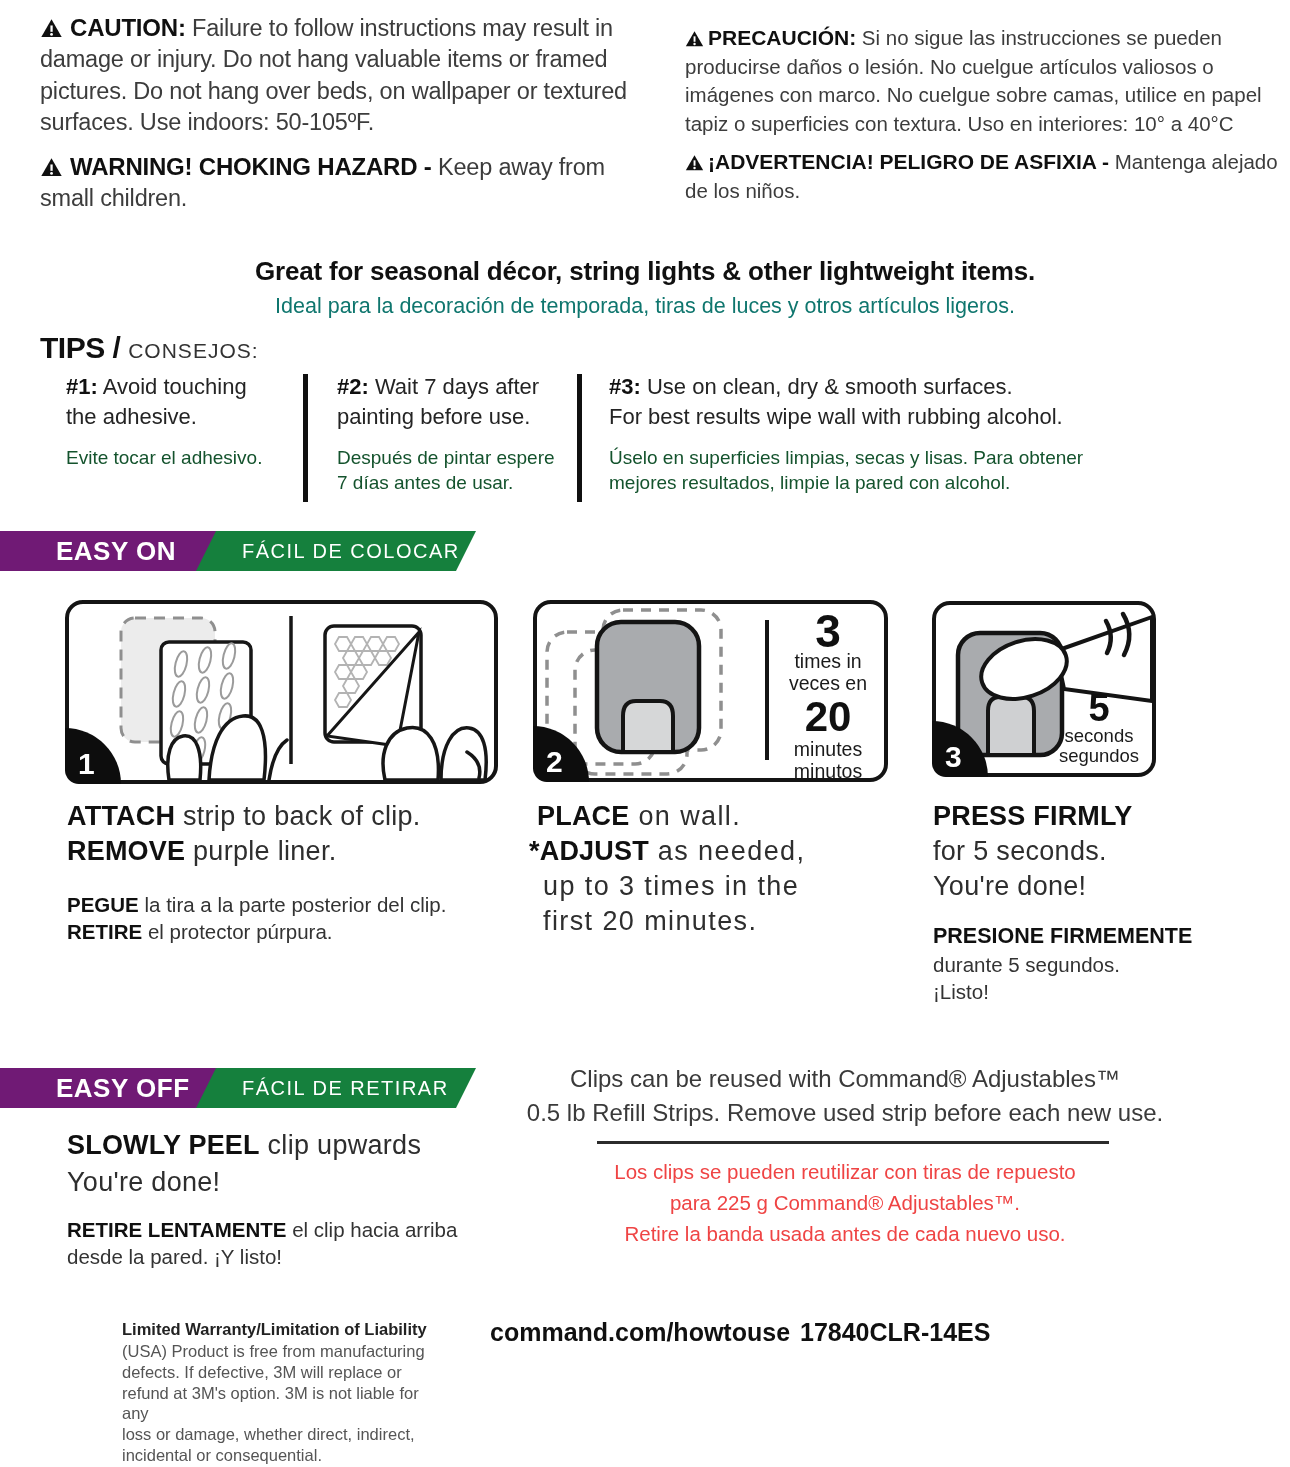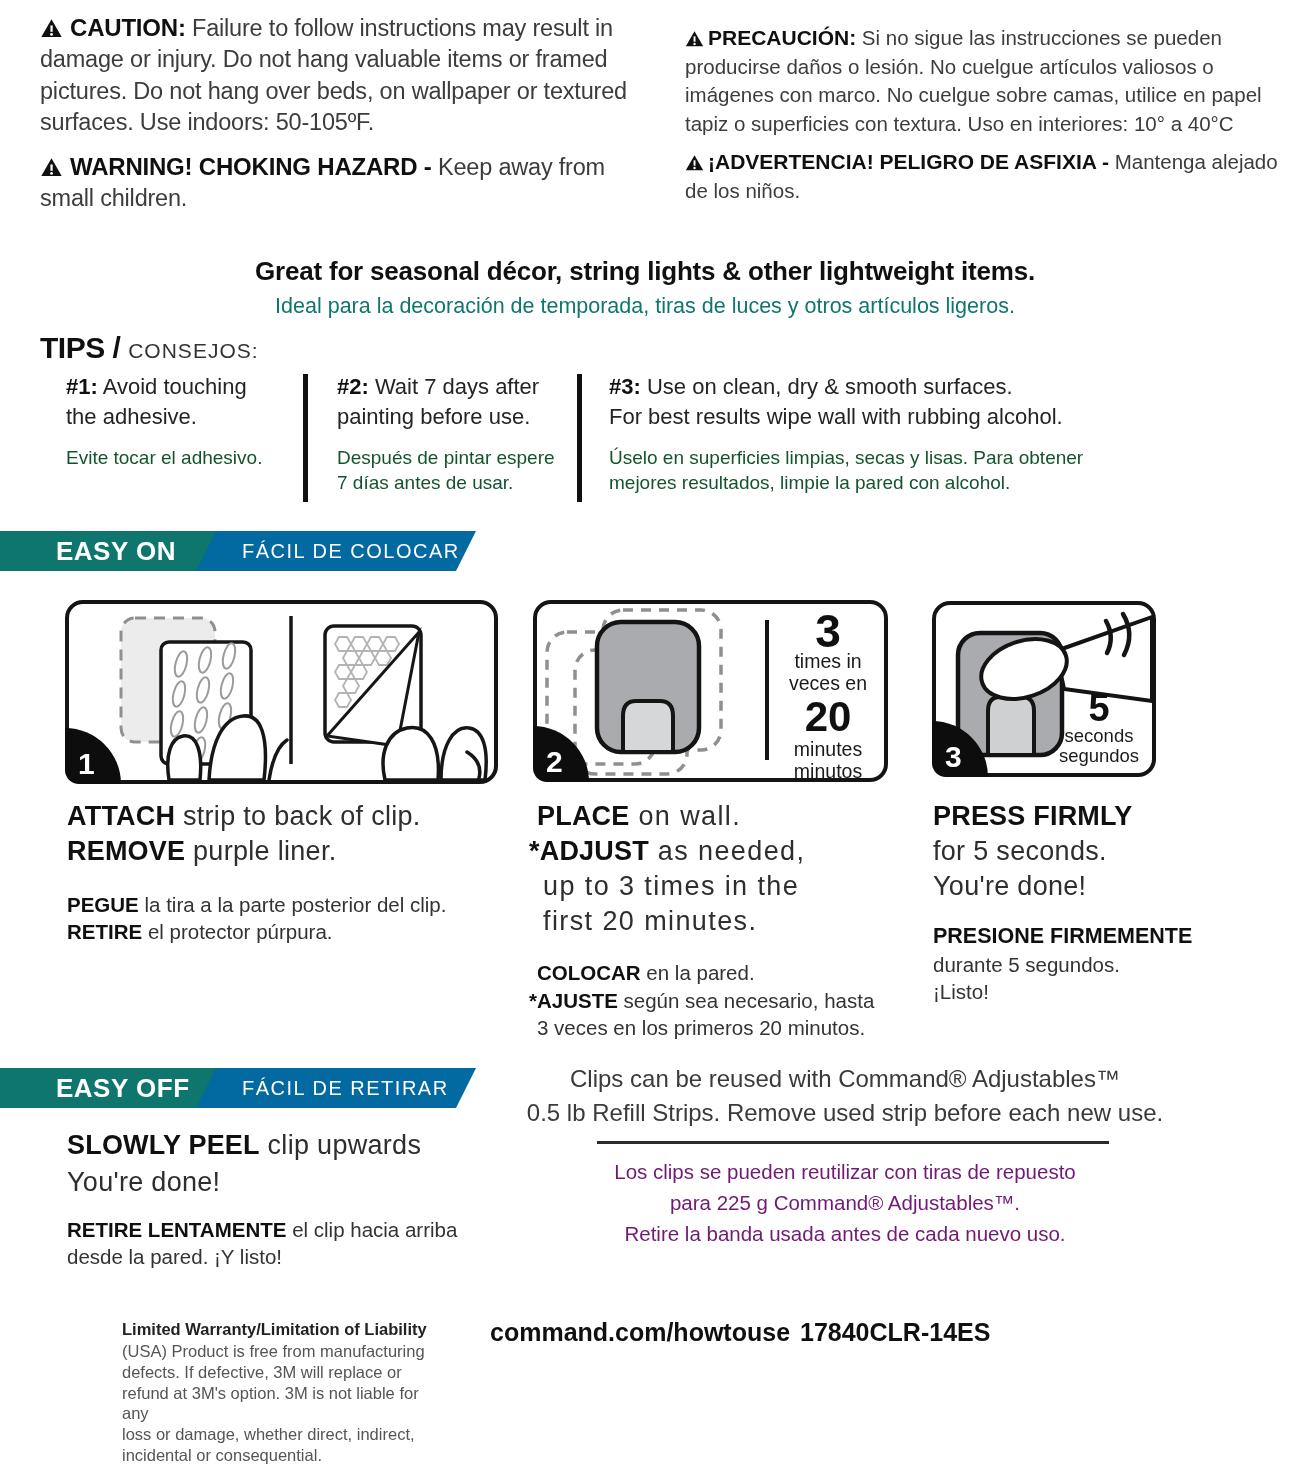--- a/index.html
+++ b/index.html
@@ -27,24 +27,24 @@
   .headline-es{font-size:21.5px;color:#0f766e;text-align:center;margin-top:7px;}
 
   
   .tips-title{font-size:30px;font-weight:800;color:#101010;letter-spacing:-0.5px;}
   .tips-title .es{font-size:21px;font-weight:400;color:#333;letter-spacing:1px;}
   .tip-en{font-size:22px;color:#242424;line-height:1.35;}
   .tip-es{font-size:19px;color:#14532d;line-height:1.3;margin-top:15px;}
   .vdiv{width:5px;background:#101010;}
 
   
-  .banner-black{height:40px;background:#0f766e;color:#fff;font-weight:800;font-size:26px;
+  .banner-black{height:40px;background:#701a75;color:#fff;font-weight:800;font-size:26px;
     line-height:40px;padding-left:56px;letter-spacing:0.5px;
     clip-path:polygon(0 0,100% 0,calc(100% - 20px) 100%,0 100%);}
-  .banner-gray{height:40px;background:#0369a1;color:#fff;font-size:20px;line-height:40px;
+  .banner-gray{height:40px;background:#15803d;color:#fff;font-size:20px;line-height:40px;
     padding-left:46px;letter-spacing:1.5px;
     clip-path:polygon(20px 0,100% 0,calc(100% - 20px) 100%,0 100%);}
 
   
   .stepbox{border:4px solid #141414;border-radius:18px;background:#fff;box-sizing:border-box;}
   .badge{position:absolute;left:-4px;bottom:-4px;width:56px;height:56px;background:#0d0d0d;
     border-top-right-radius:100%;border-bottom-left-radius:14px;z-index:3;}
   .badge span{position:absolute;left:13px;bottom:3px;color:#fff;font-size:30px;font-weight:700;}
 
   
@@ -60,21 +60,21 @@
   .b2s{font-size:19.5px;line-height:1.12;color:#1a1a1a;}
   .b2n2{font-size:42px;font-weight:700;line-height:1.05;}
 
   
   .b3col{position:absolute;right:5px;bottom:6px;width:96px;text-align:center;color:#101010;}
   .b3n{font-size:38px;font-weight:700;line-height:0.9;}
   .b3s{font-size:18.5px;line-height:1.12;color:#1a1a1a;}
 
   
   .reuse-en{font-size:24px;color:#3a3a3a;text-align:center;line-height:1.42;}
-  .reuse-es{font-size:20.5px;color:#701a75;text-align:center;line-height:1.52;}
+  .reuse-es{font-size:20.5px;color:#ef4444;text-align:center;line-height:1.52;}
   .hr{background:#2b2b2b;height:3px;}
 
   
   .wty-title{font-size:16.5px;font-weight:700;color:#222;}
   .wty-body{font-size:16.5px;color:#555;line-height:1.26;margin-top:2px;}
   .url{font-size:25px;font-weight:700;color:#101010;}
   .sku{font-size:25px;font-weight:700;color:#101010;}
 </style>
 </head>
 <body>
@@ -256,25 +256,20 @@
   </div>
 </div>
 
 <div class="abs sp2" style="left:537px;top:799px;width:390px;">
   <div class="step-en">
     <div><b>PLACE</b><span> on wall.</span></div>
     <div class="hang"><b>*ADJUST</b><span> as needed,</span></div>
     <div style="padding-left:6px;">up to 3 times in the</div>
     <div style="padding-left:6px;">first 20 minutes.</div>
   </div>
-  <div class="step-es" style="margin-top:20px;">
-    <div><b>COLOCAR</b><span> en la pared.</span></div>
-    <div class="hang"><b>*AJUSTE</b><span> según sea necesario, hasta</span></div>
-    <div>3 veces en los primeros 20 minutos.</div>
-  </div>
 </div>
 
 <div class="abs" style="left:933px;top:799px;width:330px;">
   <div class="step-en">
     <div><b>PRESS FIRMLY</b></div>
     <div>for 5 seconds.</div>
     <div>You're done!</div>
   </div>
   <div class="step-es" style="margin-top:18px;">
     <div><b style="font-size:21.5px;">PRESIONE FIRMEMENTE</b></div>

